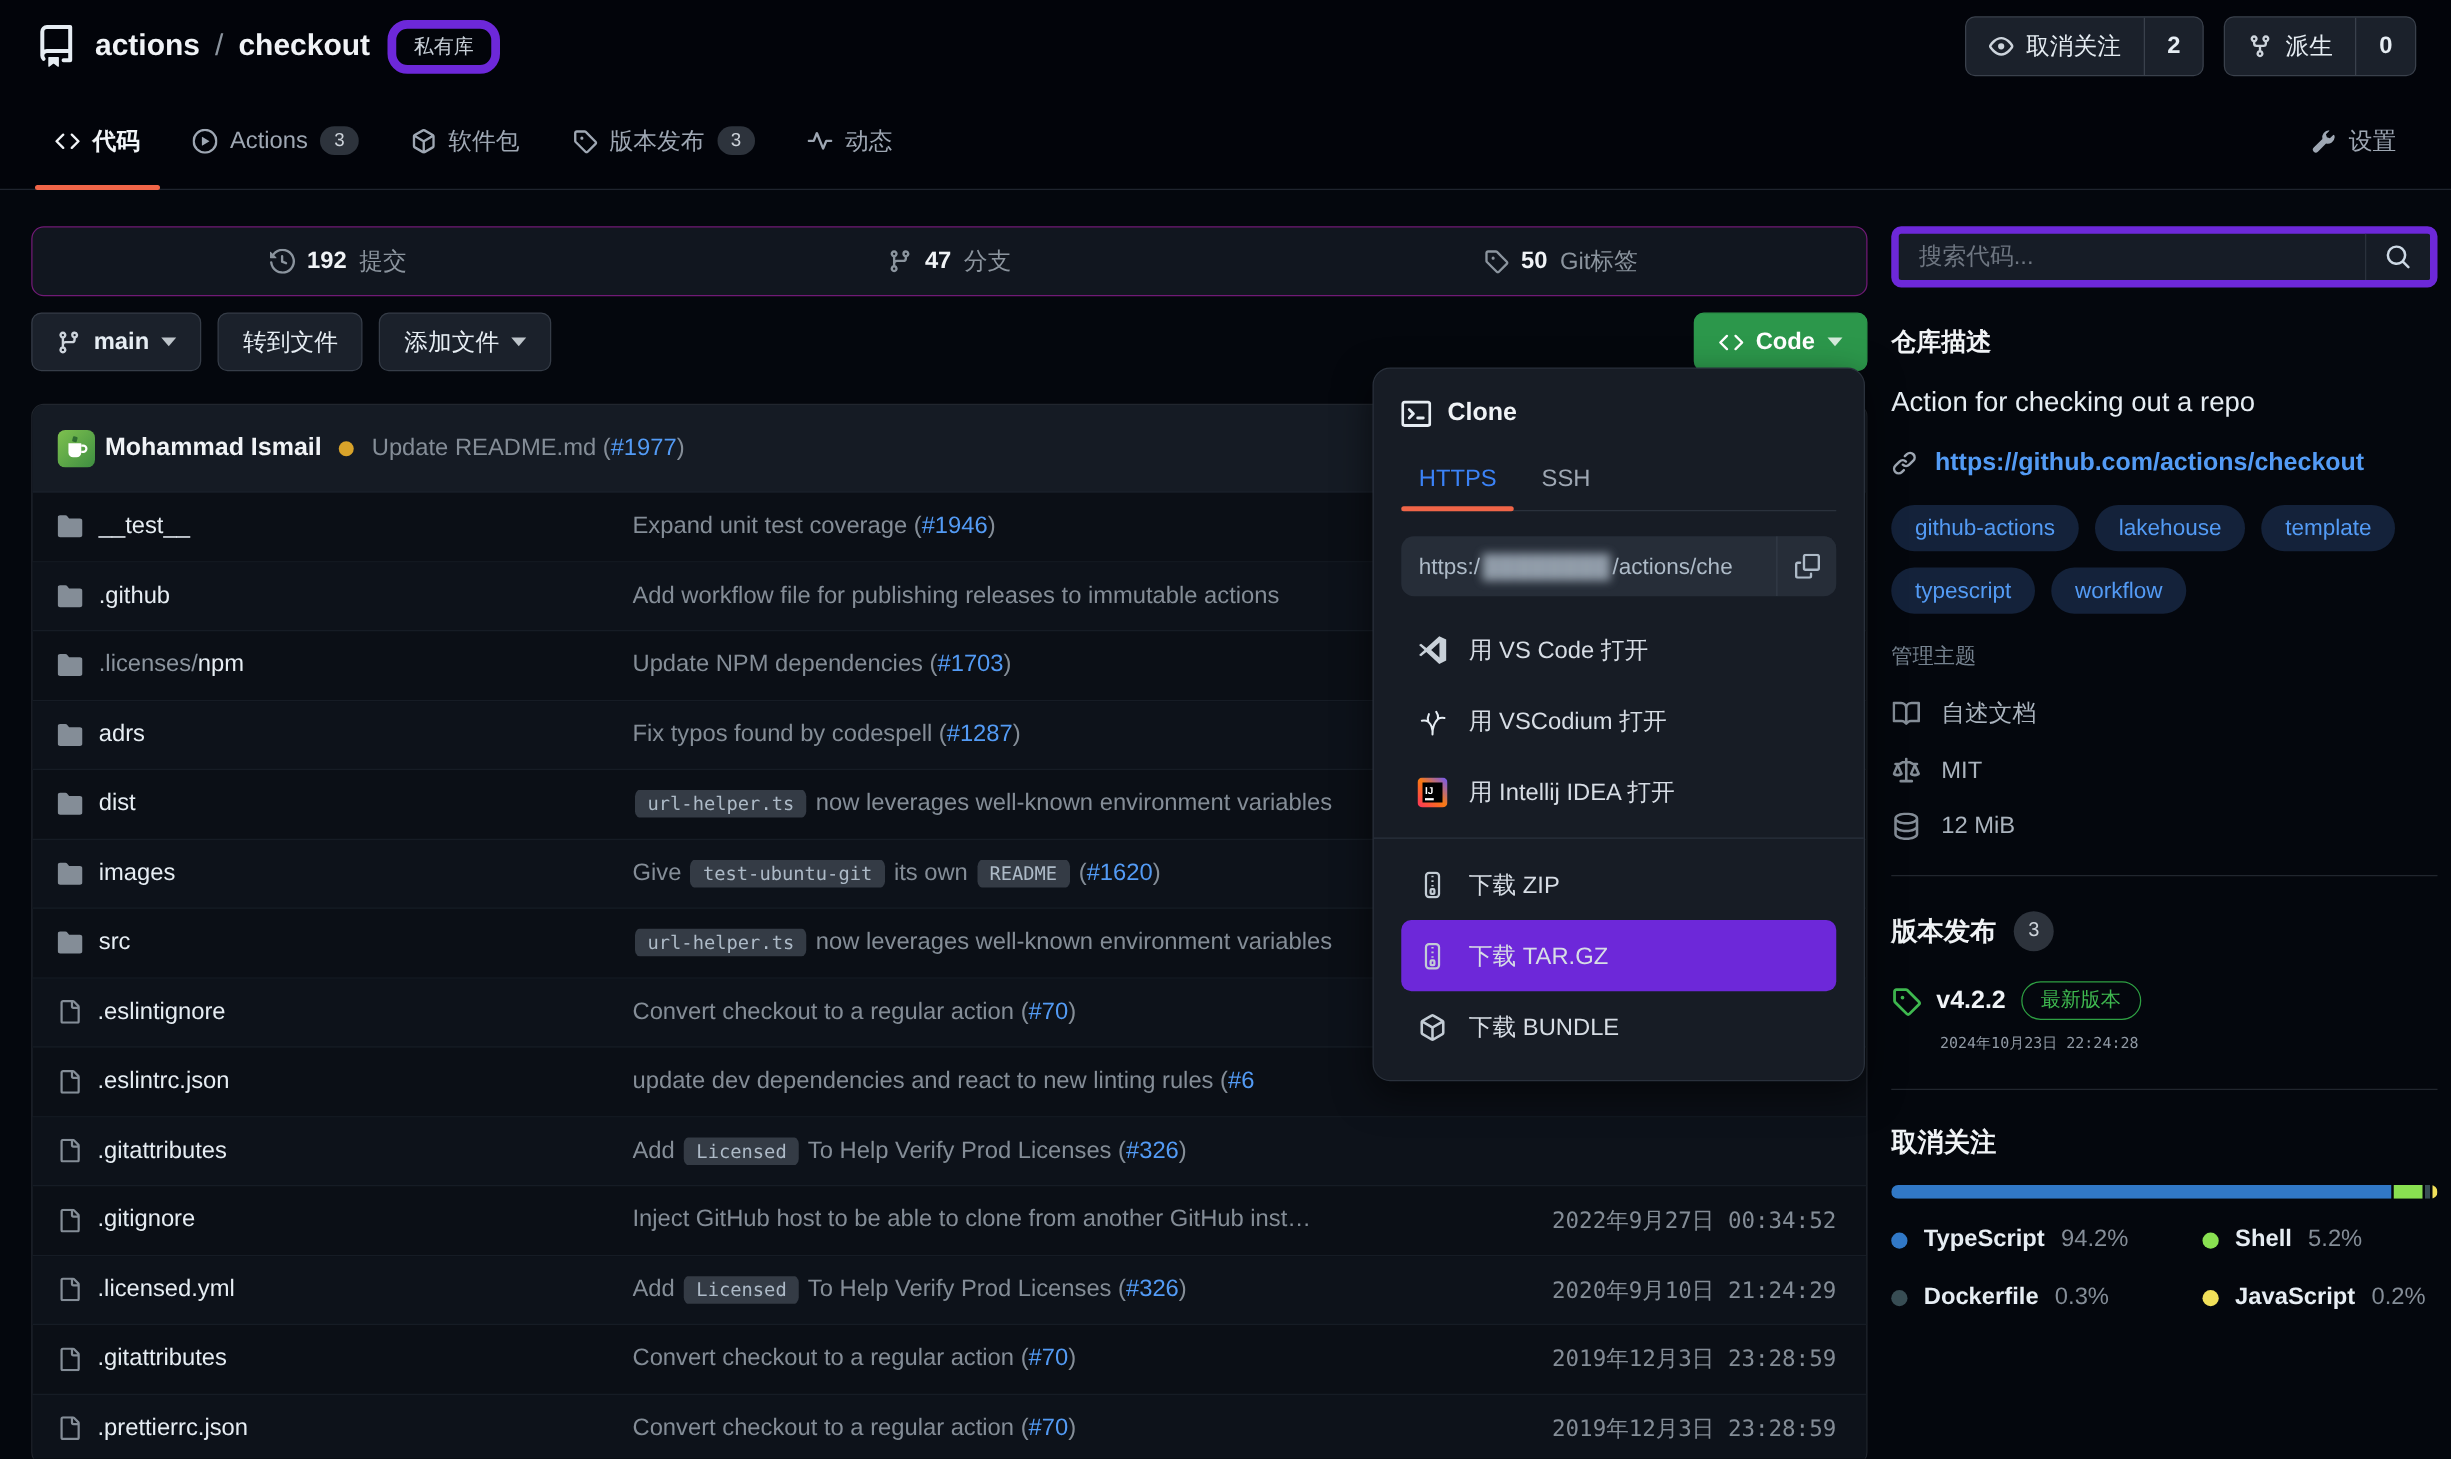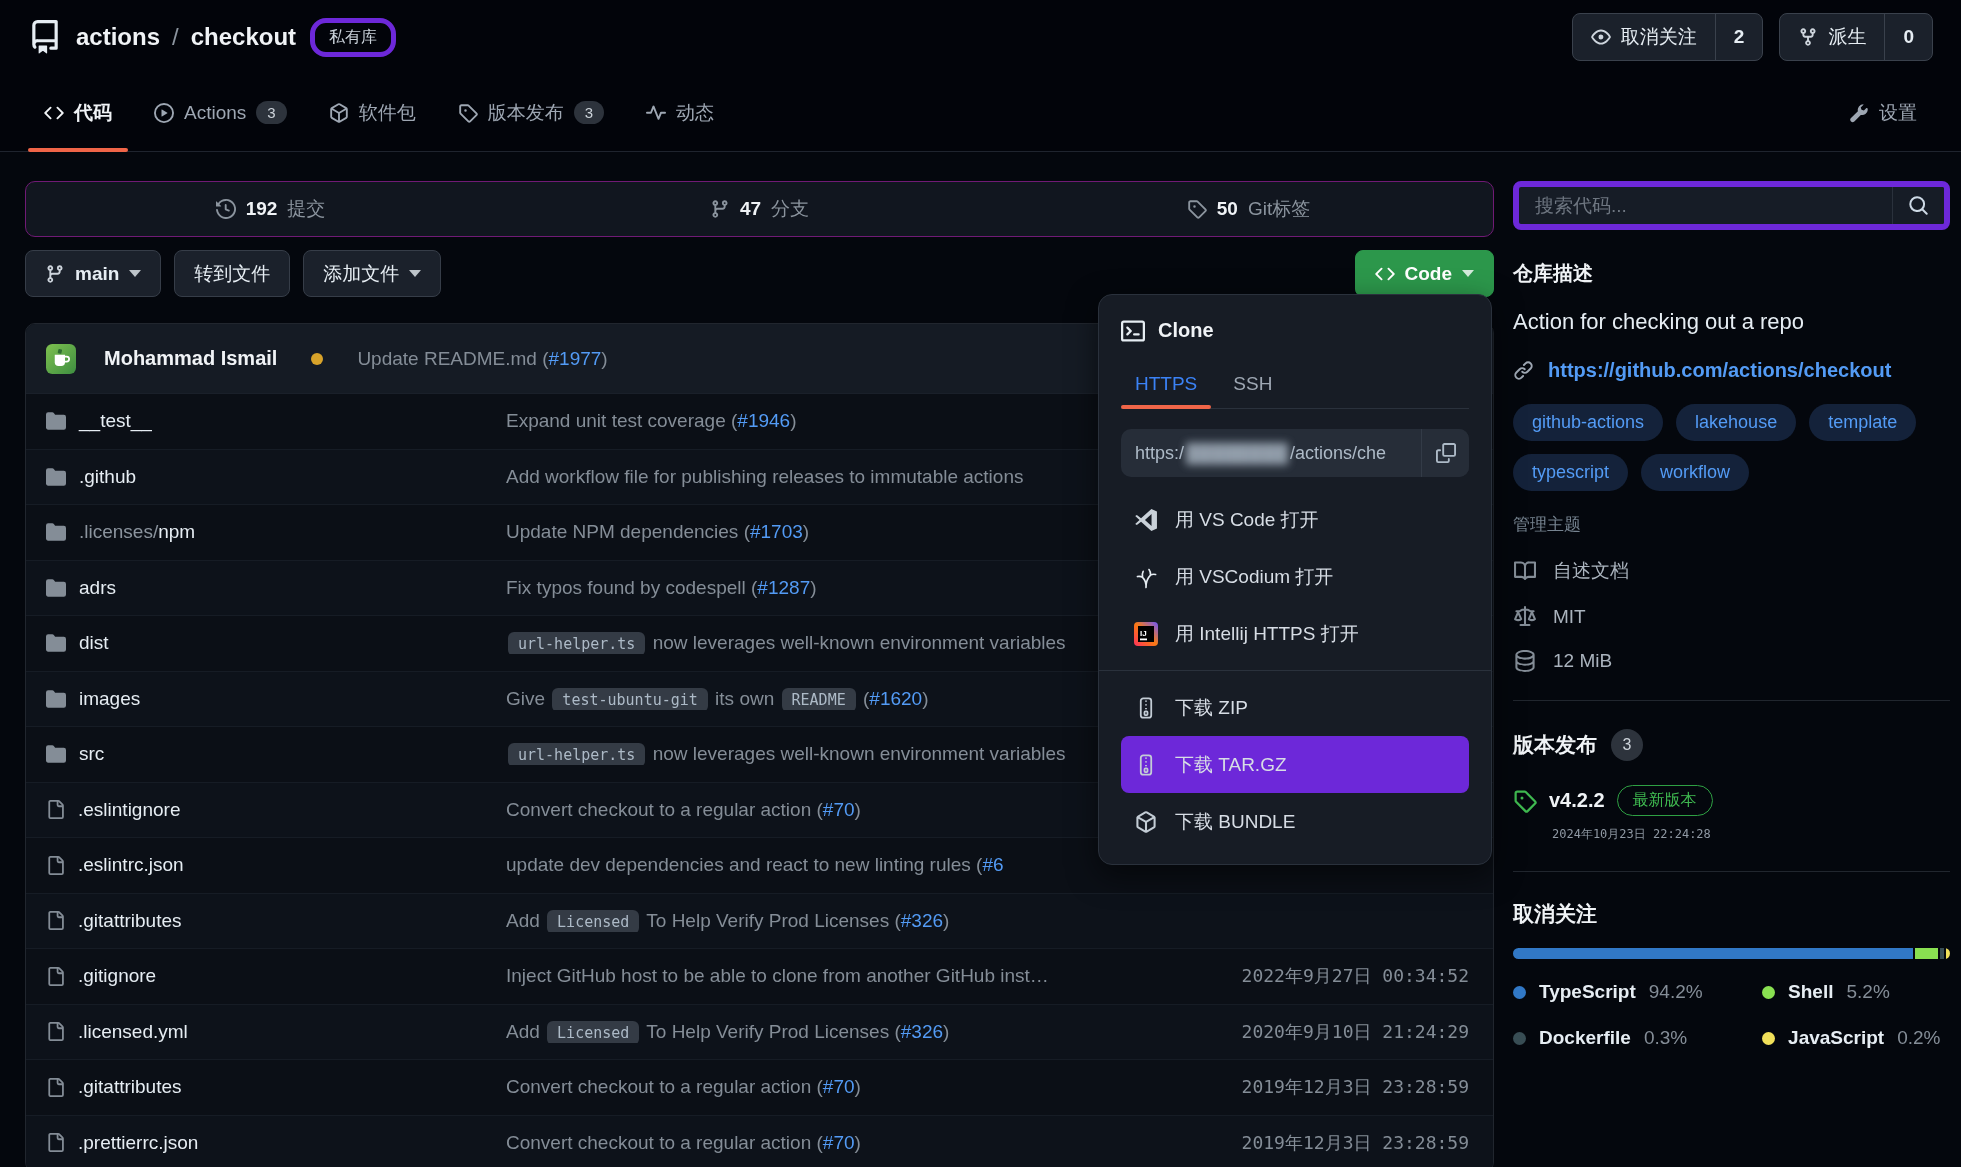--- a/index.html
+++ b/index.html
@@ -6,21 +6,21 @@
   html,body { background:#04070d; }
   body { font-family:"Liberation Sans","DejaVu Sans",sans-serif; color:#e6edf3; }
   .app { position:relative; width:1961px; height:1167px; overflow:hidden; background:#04070d; }
 
   
   .header { background:#02040a; border-bottom:1px solid #1f242e; padding:0 28px; }
   .header-top { height:74px; display:flex; align-items:center; gap:14px; }
   .repo-ic { color:#e6edf3; display:flex; }
   .repo-title { font-size:24px; font-weight:bold; color:#f0f3f6; display:flex; gap:12px; align-items:center; }
   .repo-title .sep { color:#8b949e; font-weight:normal; }
-  .vis-badge { font-size:16px; font-weight:normal; color:#c9d1d9; border:5px solid #6d28d9; border-radius:16px; padding:4px 14px; }
+  .vis-badge { font-size:16px; font-weight:normal; color:#c9d1d9; border:7px solid #6d28d9; border-radius:16px; padding:4px 14px; }
   .hdr-actions { margin-left:auto; display:flex; gap:16px; }
   .seg-btn { display:flex; align-items:stretch; background:#1b212b; border:1px solid #3a414c; border-radius:8px; height:48px; overflow:hidden; cursor:pointer; }
   .seg-btn .seg { display:flex; align-items:center; gap:10px; padding:0 18px; font-size:19px; color:#e6edf3; }
   .seg-btn .seg + .seg { border-left:1px solid #3a414c; font-weight:bold; }
   .seg-btn .ic { display:flex; color:#cdd4dc; }
 
   .header-tabs { height:77px; display:flex; align-items:stretch; gap:10px; }
   .tab { position:relative; display:flex; align-items:center; gap:10px; padding:0 16px; font-size:19px; color:#9ea7b3; cursor:pointer; }
   .tab .ic { display:flex; color:#9ea7b3; }
   .tab.active { color:#f0f3f6; font-weight:bold; }
@@ -44,21 +44,21 @@
   .toolbar { margin-top:13px; display:flex; gap:13px; align-items:center; }
   .btn { display:inline-flex; align-items:center; gap:10px; height:47px; padding:0 19px; background:#1b212b; border:1px solid #363d48; border-radius:8px; font-size:19px; color:#e6edf3; cursor:pointer; }
   .btn .ic { display:flex; color:#cdd4dc; }
   .btn b { font-weight:bold; }
   .caret { width:0; height:0; border-left:6px solid transparent; border-right:6px solid transparent; border-top:7px solid currentColor; opacity:.8; }
   .btn-code { margin-left:auto; background:#2c974b; border-color:#2c974b; color:#fff; font-weight:bold; }
   .btn-code .ic { color:#fff; }
 
   
   .file-table { margin-top:26px; border:1px solid #21262e; border-radius:10px; background:#0b0f16; overflow:hidden; }
-  .commit-head { display:flex; align-items:center; gap:28px; height:70px; padding:0 20px; background:#151b24; border-bottom:1px solid #1a202a; }
+  .commit-head { display:flex; align-items:center; gap:8px; height:70px; padding:0 20px; background:#151b24; border-bottom:1px solid #1a202a; }
   .avatar { width:30px; height:30px; border-radius:6px; flex:none; }
   .author { font-size:20px; font-weight:bold; color:#f0f3f6; }
   .status-dot { width:12px; height:12px; border-radius:50%; background:#d8a32a; margin:0 6px; }
   .commit-msg { font-size:19px; color:#848d97; white-space:nowrap; overflow:hidden; }
   a.msg-link { color:#539bf5; text-decoration:none; cursor:pointer; }
   .chip { font-family:"DejaVu Sans Mono",monospace; font-size:15px; background:#343b45; color:#adbac7; border-radius:6px; padding:3px 10px; margin:0 2px; }
 
   .frow { display:flex; align-items:center; height:55.5px; padding:0 0 0 20px; border-bottom:1px solid #161c25; cursor:pointer; }
   .frow:nth-child(even) { background:#0d121a; }
   .fname { width:460px; flex:none; display:flex; align-items:center; gap:13px; font-size:19px; color:#e6edf3; white-space:nowrap; overflow:hidden; }
@@ -627,21 +627,21 @@
                   <stop offset=".5" stop-color="#f97a12"></stop>
                   <stop offset="1" stop-color="#6b57ff"></stop>
                 </linearGradient>
               </defs>
               <rect width="24" height="24" rx="4" fill="url(#ideag)"></rect>
               <rect x="4" y="4" width="16" height="16" fill="#000"></rect>
               <rect x="6" y="16.5" width="7" height="1.8" fill="#fff"></rect>
               <text x="6" y="13.5" font-family="Liberation Sans,sans-serif" font-size="8" font-weight="bold" fill="#fff">IJ</text>
             </svg>
           </span>
-          <span>用 Intellij HTTPS 打开</span>
+          <span>用 Intellij IDEA 打开</span>
         </div>
         <div class="cm-divider"></div>
         <div class="cm-item">
           <span class="ic">
             <svg width="22" height="22" viewBox="0 0 16 16" fill="none" stroke="currentColor" stroke-width="1.3">
               <rect x="4.2" y="1" width="7.6" height="14" rx="1.8"></rect>
               <path d="M8 2.6v.9M8 5.3v.9M8 8v.9"></path>
               <rect x="6.9" y="10.4" width="2.2" height="2.8" rx="0.6"></rect>
             </svg>
           </span>

